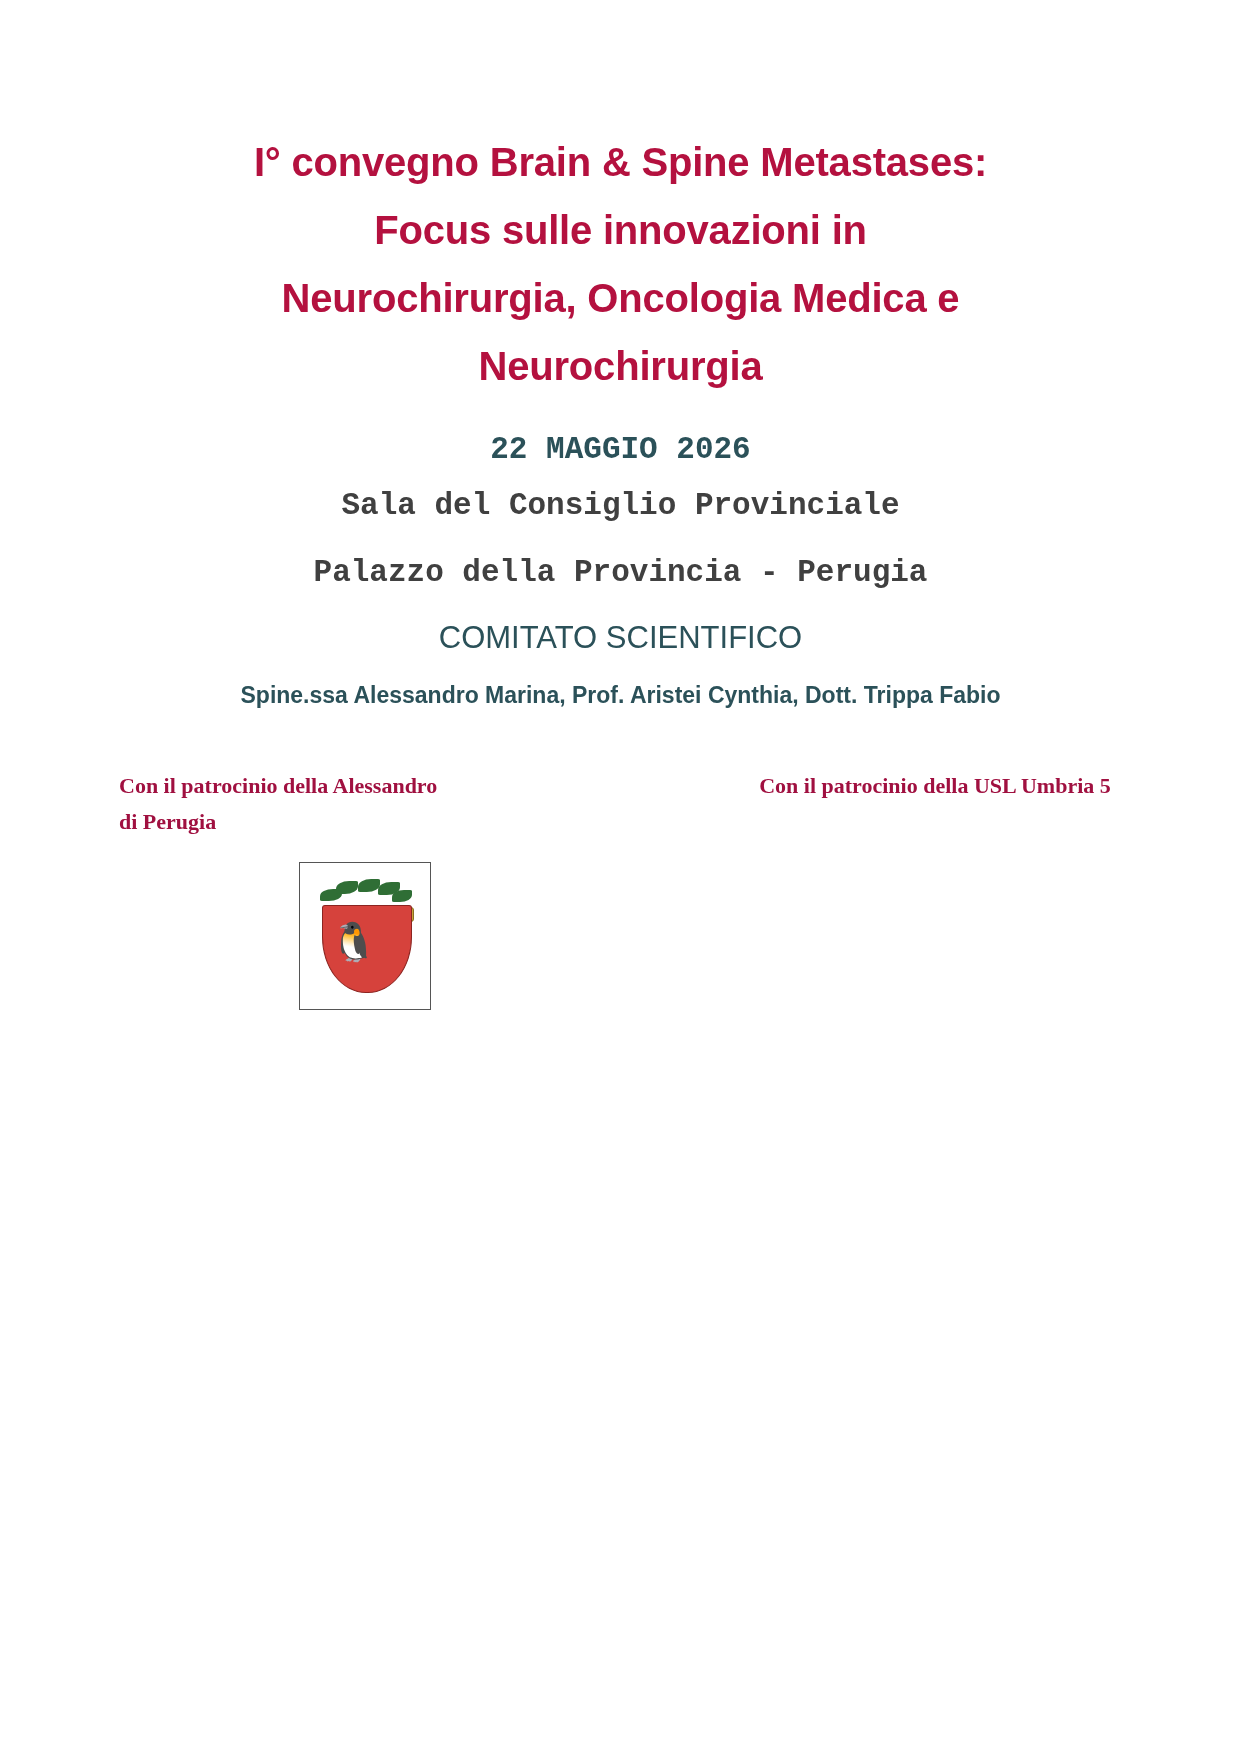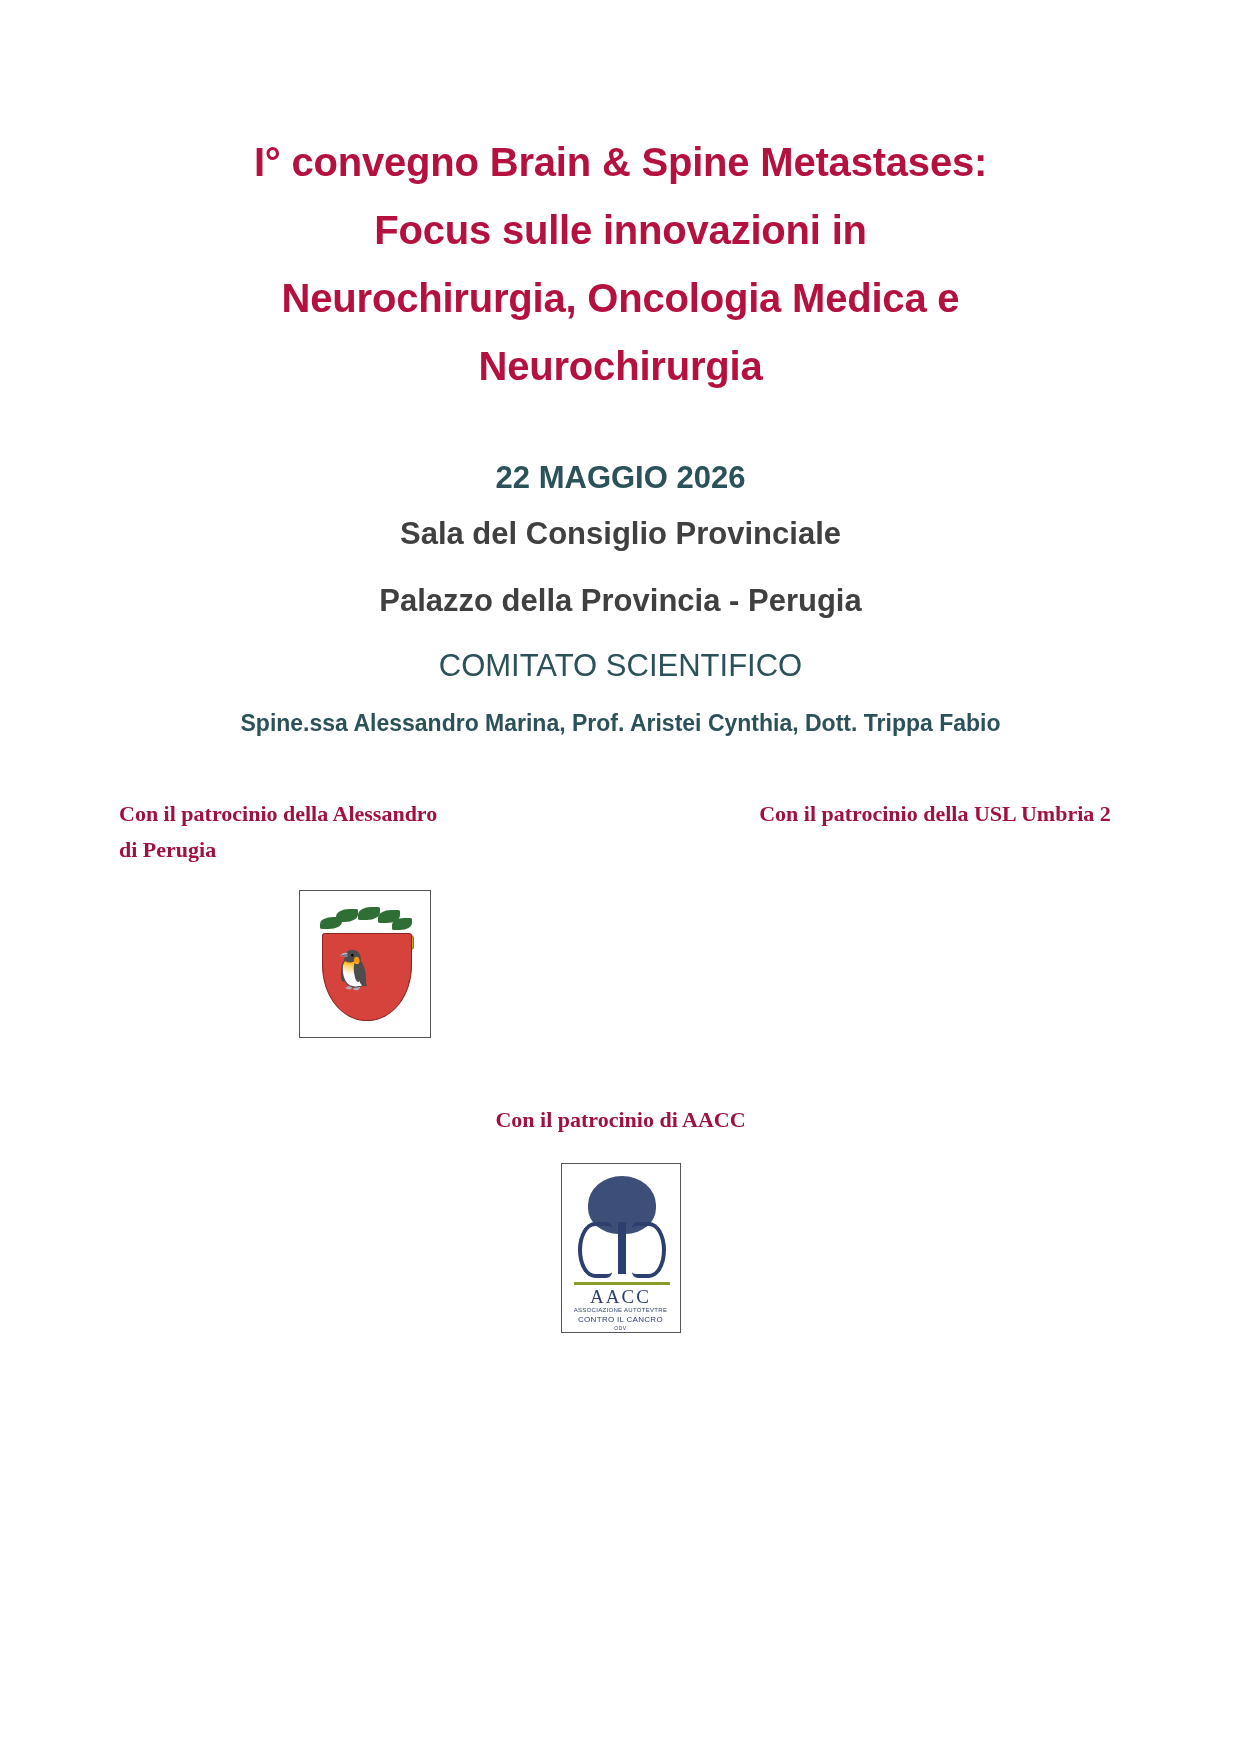--- a/index.html
+++ b/index.html
@@ -28,21 +28,22 @@
   }
   .title-line {
     color: #b4113f;
     font-weight: bold;
     font-size: 40px;
     line-height: 68px;
     letter-spacing: -0.2px;
   }
   .subtitle-block {
     text-align: center;
-    margin-top: 56px;
+    margin-top: 28px;
+    font-family: Liberation Mono, monospace;
   }
   .sub-date {
     color: #2b5159;
     font-weight: bold;
     font-size: 31px;
     line-height: 44px;
   }
   .sub-venue {
     color: #404040;
     font-weight: bold;
@@ -290,33 +291,19 @@
           <div class="crest-leaf" style="left:60px; top:3px; width:22px; height:13px;"></div>
           <div class="crest-leaf" style="left:74px; top:11px; width:20px; height:12px;"></div>
           <div class="crest-gold"></div>
         </div>
         <div class="crest-shield"></div>
         <div class="crest-bird">🐧</div>
       </div>
     </div>
 
     <div class="sponsor-col sponsor-right">
-      <div class="sponsor-label">Con il patrocinio  della  USL Umbria 2</div>
+      <div class="sponsor-label">Con il patrocinio  della  USL Umbria 5</div>
     </div>
 
   </div>
 
-  <div class="aacc-wrap">
-    <div class="aacc-label">Con il patrocinio di AACC</div>
-    <div class="logo-box logo-aacc">
-      <div class="aacc-tree"></div>
-      <div class="aacc-trunk"></div>
-      <div class="aacc-hand-l"></div>
-      <div class="aacc-hand-r"></div>
-      <div class="aacc-rule"></div>
-      <div class="aacc-name">AACC</div>
-      <div class="aacc-sub1">ASSOCIAZIONE AUTOTEVTRE</div>
-      <div class="aacc-sub2">CONTRO IL CANCRO</div>
-      <div class="aacc-sub3">ODV</div>
-    </div>
-  </div>
 
 </div>
 
 </body></html>

